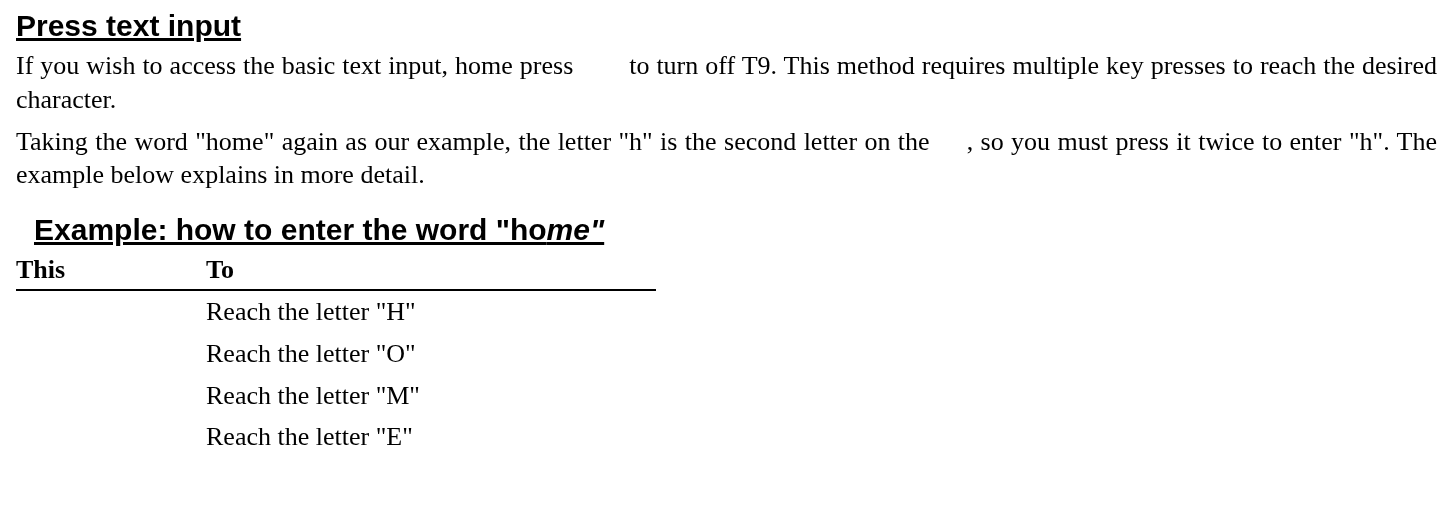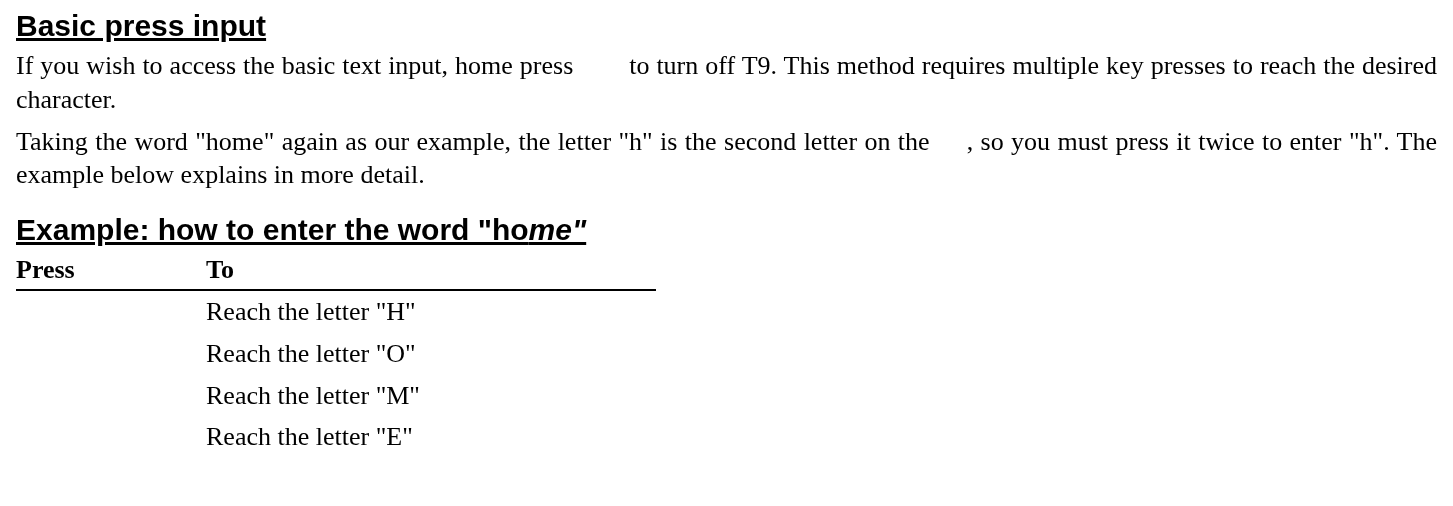--- a/index.html
+++ b/index.html
@@ -21,21 +21,21 @@
     }
     .para {
       text-align: justify;
       margin: 0 0 8px 0;
     }
     .heading2 {
       font-family: Arial, Helvetica, sans-serif;
       font-weight: bold;
       font-size: 30px;
       text-decoration: underline;
-      margin: 18px 0 2px 0;
+      margin: 18px 0 2px 18px;
     }
     .heading2 .italic {
       font-style: italic;
     }
     table {
       border-collapse: collapse;
       width: 640px;
       margin-top: 0;
     }
     thead th {
@@ -51,42 +51,42 @@
     }
     tbody td {
       padding: 4px 0;
       font-size: 26px;
       vertical-align: top;
     }
   </style>
 </head>
 <body>
 
-<h2 class="heading">Basic press input</h2>
+<h2 class="heading">Press text input</h2>
 
 <p class="para">
   <span>If you wish to access the basic text input, home press </span>
   <span>&nbsp;&nbsp;&nbsp;&nbsp;&nbsp;&nbsp;</span>
   <span> to turn off T9. This method requires multiple key presses to reach the desired character.</span>
 </p>
 
 <p class="para">
   <span>Taking the word "home" again as our example, the letter "h" is the second letter on the </span>
   <span>&nbsp;&nbsp;&nbsp;</span>
   <span>, so you must press it twice to enter "h". The example below explains in more detail.</span>
 </p>
 
 <h3 class="heading2">
   <span>Example: how to enter the word "ho</span><span class="italic">me"</span>
 </h3>
 
 <table>
   <thead>
     <tr>
-      <th class="press-col">Press</th>
+      <th class="press-col">This</th>
       <th>To</th>
     </tr>
   </thead>
   <tbody>
     <tr>
       <td></td>
       <td>Reach the letter "H"</td>
     </tr>
     <tr>
       <td></td>

